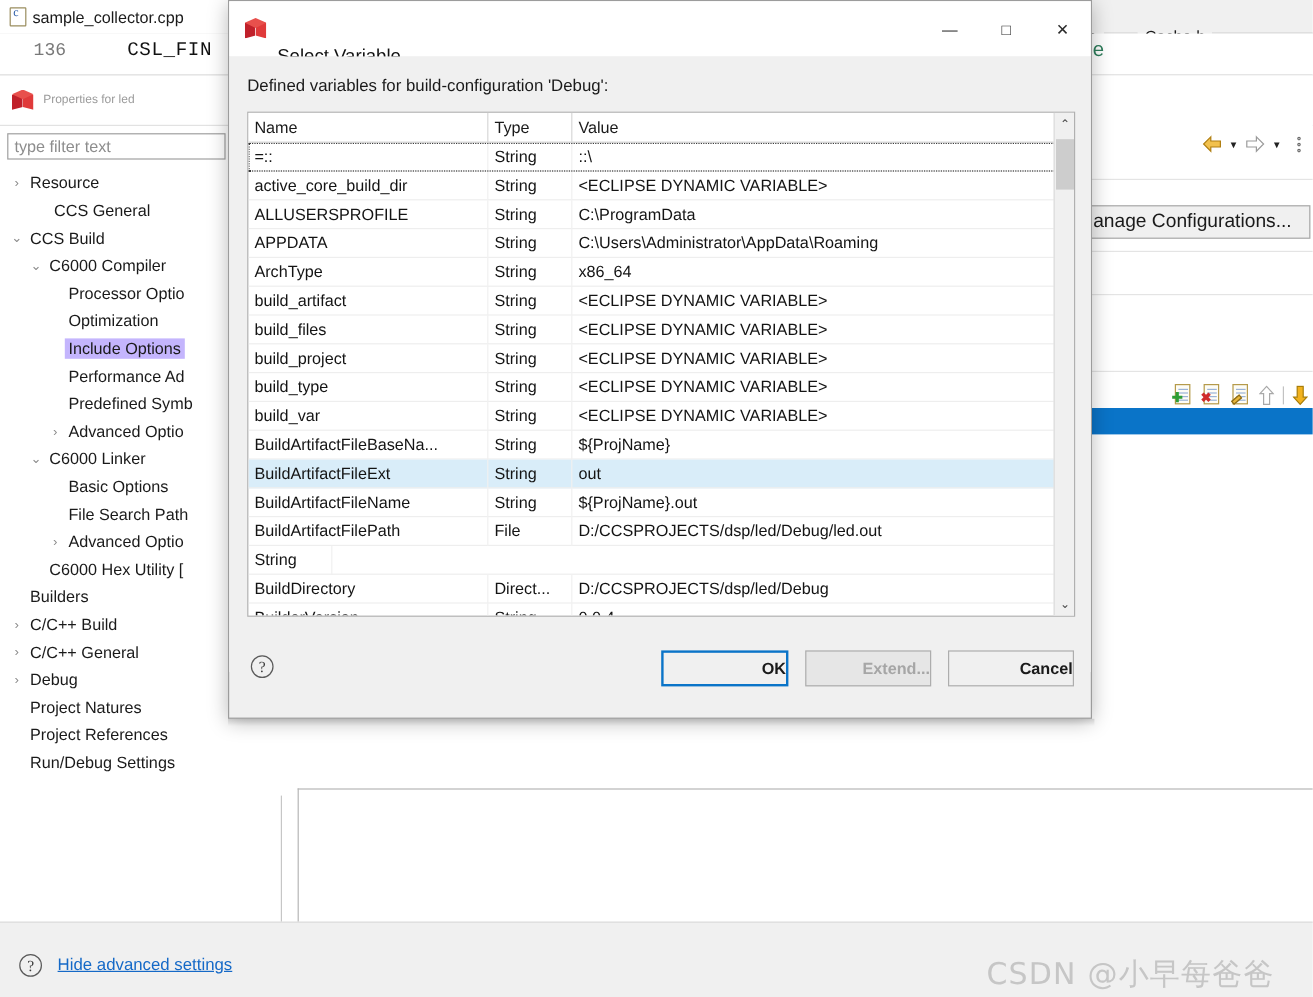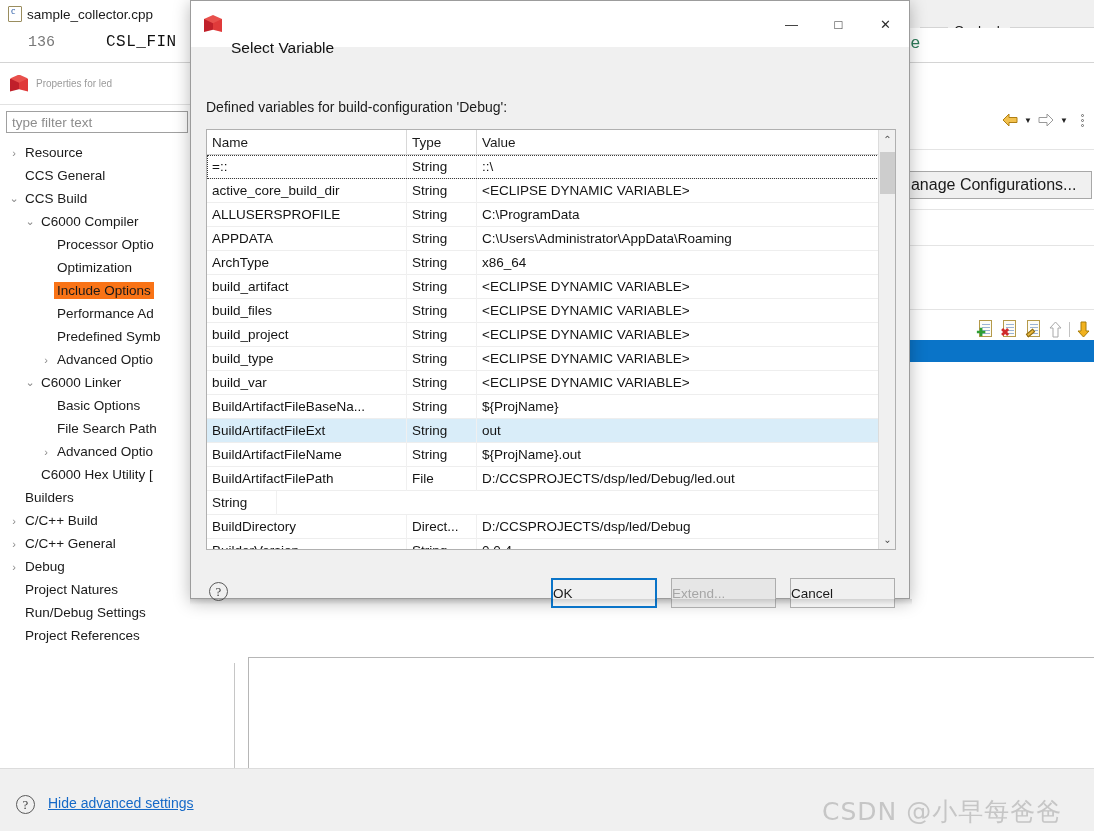--- a/index.html
+++ b/index.html
@@ -102,21 +102,21 @@
 
   
   .tree {
     position: absolute; left: 0; top: 78px; width: 196px; height: 660px;
     background: #ffffff; overflow: hidden;
   }
   .tree-item {
     height: 23px; display: flex; align-items: center;
     font-size: 13.5px; color: #1a1a1a; white-space: nowrap;
   }
-  .tree-item.selected > .tree-label { background: #f97316; }
+  .tree-item.selected > .tree-label { background: #c4b5fd; }
   .tree-label { padding: 1px 3px; }
   .twisty {
     width: 16px; flex: 0 0 16px; display: flex; align-items: center; justify-content: center;
     color: #8a8a8a; font-size: 11px;
   }
   .twisty.none { color: transparent; }
 
   
   .hscroll {
     position: absolute; left: 0; top: 744px; width: 222px; height: 24px;
@@ -218,43 +218,43 @@
     width: 19px; height: 19px; border: 1.6px solid #5a5a5a; border-radius: 50%;
     display: flex; align-items: center; justify-content: center;
     font-size: 13px; color: #3a3a3a; font-family: "Liberation Serif", serif;
   }
   .hide-adv {
     position: absolute; left: 48px; top: 794px; font-size: 14px;
     color: #1569c7; text-decoration: underline;
   }
   .btn {
     height: 30px; border: 1px solid #adadad; background: #f0f0f0;
-    display: flex; align-items: center; justify-content: flex-start;
-    font-size: 13.5px; color: #1a1a1a; white-space: nowrap;
+    display: flex; align-items: center; justify-content: flex-end;
+    font-size: 13.5px; color: #1a1a1a; white-space: nowrap; font-weight: bold;
   }
   .btn.focused { border: 2px solid #0a74c8; background: #f0f0f0; }
   .btn.dim { background: #e6e6e6; }
 
   
   .dialog {
     position: absolute; left: 190px; top: 0px; width: 720px; height: 599px;
     background: #f0f0f0; border: 1px solid #9c9c9c;
     box-shadow: 0 3px 16px rgba(0,0,0,.28);
   }
   .dlg-titlebar {
     position: absolute; left: 0; top: 0; width: 718px; height: 46px;
     background: #ffffff; display: flex; align-items: center; padding-left: 13px;
   }
   .dlg-title-text { margin-left: 9px; font-size: 15.5px; color: #111111; margin-top: 48px; }
   .dlg-ctrls { position: absolute; right: 0; top: 0; height: 46px; display: flex; }
   .dlg-ctrl {
     width: 47px; height: 46px; display: flex; align-items: center; justify-content: center;
     color: #2b2b2b;
   }
-  .dlg-body { position: absolute; left: 0; top: 46px; width: 718px; height: 513px; background: #f0f0f0; margin-top: 36px; }
+  .dlg-body { position: absolute; left: 0; top: 46px; width: 718px; height: 513px; background: #f0f0f0; }
   .dlg-prompt {
     position: absolute; left: 15px; top: 16px; font-size: 14px; color: #1a1a1a;
   }
 
   
   .tbl-wrap {
     position: absolute; left: 15px; top: 46px; width: 690px; height: 421px;
     background: #ffffff; border: 1px solid #b0b0b0; overflow: hidden;
   }
   .tbl-header { display: flex; height: 25px; background: #ffffff; border-bottom: 1px solid #cfcfcf; }
@@ -353,21 +353,21 @@
 
     <div class="filter-box">
       <span>type filter text</span>
     </div>
 
     <div class="tree" id="tree-root">
         <div class="tree-item" style="padding-left: 6px;">
           <span class="twisty">›</span>
           <span class="tree-label">Resource</span>
         </div>
-        <div class="tree-item" style="padding-left: 6px;">
+        <div class="tree-item" style="padding-left: 6px; margin-left: 20px;">
           <span class="twisty none"></span>
           <span class="tree-label">CCS General</span>
         </div>
         <div class="tree-item" style="padding-left: 6px;">
           <span class="twisty">⌄</span>
           <span class="tree-label">CCS Build</span>
         </div>
         <div class="tree-item" style="padding-left: 22px;">
           <span class="twisty">⌄</span>
           <span class="tree-label">C6000 Compiler</span>
@@ -431,25 +431,25 @@
         <div class="tree-item" style="padding-left: 6px;">
           <span class="twisty">›</span>
           <span class="tree-label">Debug</span>
         </div>
         <div class="tree-item" style="padding-left: 6px;">
           <span class="twisty none"></span>
           <span class="tree-label">Project Natures</span>
         </div>
         <div class="tree-item" style="padding-left: 6px;">
           <span class="twisty none"></span>
+          <span class="tree-label">Project References</span>
+        </div>
+        <div class="tree-item" style="padding-left: 6px;">
+          <span class="twisty none"></span>
           <span class="tree-label">Run/Debug Settings</span>
-        </div>
-        <div class="tree-item" style="padding-left: 6px;">
-          <span class="twisty none"></span>
-          <span class="tree-label">Project References</span>
         </div>
       </div>
 
     <div class="hscroll">
       <span class="hscroll-arrow">‹</span>
       <span class="hscroll-track">
         <span class="hscroll-thumb"></span>
       </span>
       <span class="hscroll-arrow">›</span>
     </div>

